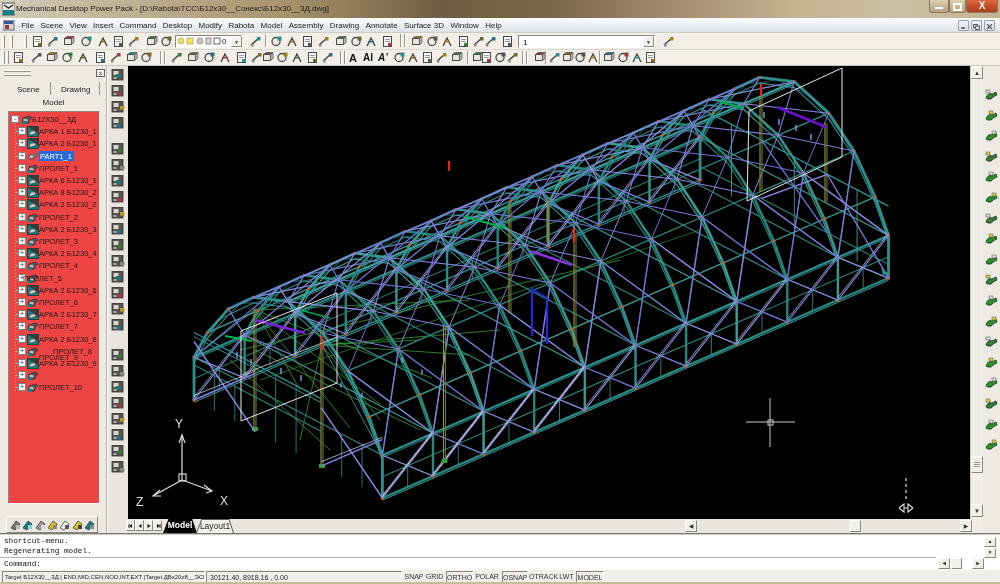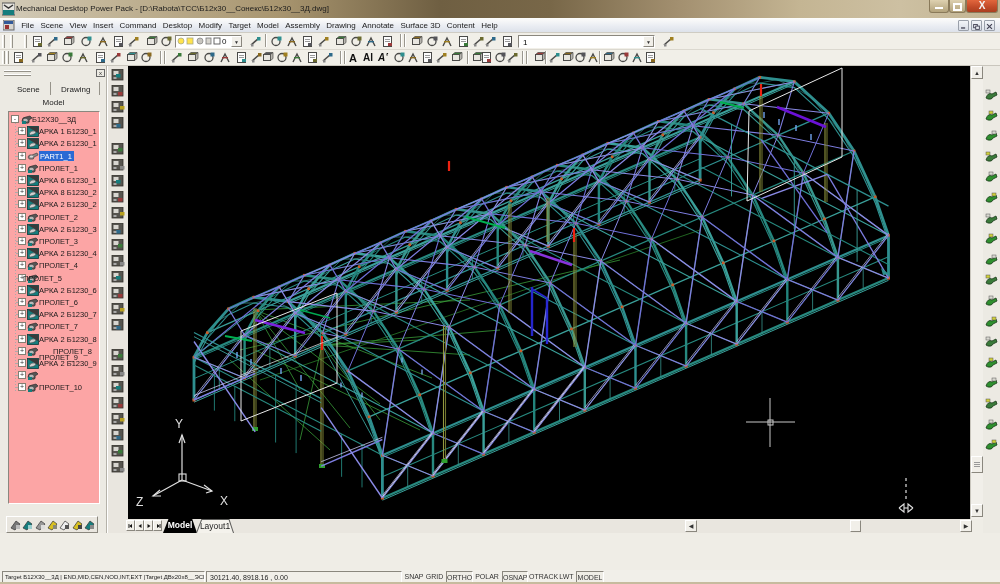--- a/index.html
+++ b/index.html
@@ -44,21 +44,21 @@
         <div style="margin:3px auto 0;width:9px;height:8px;border:2px solid #fff"></div>
       </div>
       <div class="capbtn" style="left:966px;width:32px;background:linear-gradient(#e2663d,#c04a28 60%,#aa3f20);color:#f4f4f4;font-size:10px;font-weight:bold;text-align:center;line-height:12px">X</div>
     </div>
     <div id="menubar">
       <svg class="abs" style="left:3px;top:2px" width="12" height="11">
         <rect x="0" y="0" width="11" height="10" fill="#d8d6d0" stroke="#666"></rect>
         <rect x="1" y="1" width="9" height="3" fill="#335a9a"></rect>
         <rect x="2" y="5" width="4" height="4" fill="#9a3333"></rect>
       </svg>
-      <div style="position:absolute;left:18px;top:0"><span>File</span><span>Scene</span><span>View</span><span>Insert</span><span>Command</span><span>Desktop</span><span>Modify</span><span>Target</span><span>Model</span><span>Assembly</span><span>Drawing</span><span>Annotate</span><span>Surface 3D</span><span>Content</span><span>Help</span></div>
+      <div style="position:absolute;left:18px;top:0"><span>File</span><span>Scene</span><span>View</span><span>Insert</span><span>Command</span><span>Desktop</span><span>Modify</span><span>Rabota</span><span>Model</span><span>Assembly</span><span>Drawing</span><span>Annotate</span><span>Surface 3D</span><span>Window</span><span>Help</span></div>
       <div class="abs" style="left:958px;top:2px;width:11px;height:11px;background:linear-gradient(#f2f4f8,#d8dde6);border:1px solid #9aa0aa;border-radius:1px">
         <svg style="display:block" width="9" height="11" viewBox="0 0 11 12">
           <rect x="2.5" y="7" width="5" height="1.6" fill="#445"></rect>
         </svg>
       </div>
       <div class="abs" style="left:971px;top:2px;width:11px;height:11px;background:linear-gradient(#f2f4f8,#d8dde6);border:1px solid #9aa0aa;border-radius:1px">
         <svg style="display:block" width="9" height="11" viewBox="0 0 11 12">
           <rect x="2" y="3.5" width="4.5" height="4" fill="none" stroke="#445" stroke-width="1.1"></rect>
           <rect x="4.5" y="5.5" width="4.5" height="4" fill="#e8ecf2" stroke="#445" stroke-width="1.1"></rect>
         </svg>
@@ -417,21 +417,21 @@
     </div>
     <div id="panel">
       <div class="abs" style="left:4px;top:4px;width:27px;height:2px;border-top:1px solid #fff;border-bottom:1px solid #96938a"></div>
       <div class="abs" style="left:4px;top:8px;width:27px;height:2px;border-top:1px solid #fff;border-bottom:1px solid #96938a"></div>
       <div class="abs" style="left:96px;top:3px;width:9px;height:8px;border:1px solid #666;font-size:6px;line-height:6px;text-align:center;color:#333;background:#eceae3">x</div>
       <div class="abs" style="left:17px;top:19px;font-size:8px;color:#222">Scene</div>
       <div class="abs" style="left:61px;top:19px;font-size:8px;color:#222">Drawing</div>
       <div class="abs" style="left:50px;top:16px;width:1px;height:13px;background:#96938a"></div>
       <div class="abs" style="left:99px;top:16px;width:1px;height:13px;background:#96938a"></div>
       <div class="abs" style="left:0px;top:32px;width:107px;text-align:center;font-size:8px;color:#222">Model</div>
-      <div class="abs" style="left:8px;top:45px;width:92px;height:393px;background:#fca5a5;border:1px solid;border-color:#8a877e #fff #fff #8a877e;overflow:hidden">
+      <div class="abs" style="left:8px;top:45px;width:92px;height:393px;background:#ef4444;border:1px solid;border-color:#8a877e #fff #fff #8a877e;overflow:hidden">
         <div class="abs" style="left:6px;top:11px;width:1px;height:268px;background:repeating-linear-gradient(180deg,#aaa 0 1px,transparent 1px 3px)"></div>
         <div class="pm" style="left:2px;top:3px;line-height:5px">-</div>
         <svg class="abs" style="left:12px;top:2px" width="12" height="11" viewBox="0 0 12 11">
           <path d="M1 7 Q1 3 5 3 L9 2 L11 4 L8 6 Q9 10 5 9 Q1 10 1 7 Z" fill="#555" stroke="#222" stroke-width="0.6"></path>
           <path d="M2 6 Q3 4 6 5 L7 7 Q5 8 3 7 Z" fill="#b8b8b8"></path>
           <rect x="1" y="7" width="4" height="3" fill="#157d7d"></rect>
         </svg>
         <div class="tree abs" style="left:23px;top:3px">Б12X30__3Д</div>
         <div class="abs" style="left:7px;top:19px;width:3px;height:1px;background:#aaa"></div>
         <div class="pm" style="left:9px;top:15px">+</div>
@@ -1636,20 +1636,30 @@
         </svg>
       </div>
       <div class="abs" style="left:35px;top:0px;width:34px;height:14px;background:#000;color:#fff;font-size:8.5px;font-weight:bold;text-align:center;line-height:13px;clip-path:polygon(16% 0,86% 0,100% 100%,0 100%)">Model</div>
       <div class="abs" style="left:68px;top:0px;width:38px;height:14px;background:#5a5a58;clip-path:polygon(14% 0,88% 0,100% 100%,0 100%)">
         <div style="position:absolute;left:1px;top:1px;width:36px;height:13px;background:#f4f2ec;color:#222;font-size:8.5px;text-align:center;line-height:12px;clip-path:polygon(14% 0,88% 0,100% 100%,0 100%)">Layout1</div>
       </div>
       <div class="scr" style="left:557px;top:1px;width:12px;height:12px;font-size:6px;text-align:center;line-height:11px">◀</div>
       <div class="scr" style="left:722px;top:1px;width:11px;height:12px"></div>
       <div class="scr" style="left:832px;top:1px;width:12px;height:12px;font-size:6px;text-align:center;line-height:11px">▶</div>
     </div>
+    <div id="cmdwin">
+      <div style="padding:2px 0 0 4px;line-height:9.5px;font-size:7.7px">shortcut-menu.<br>Regenerating model.</div>
+      <div class="abs" style="left:0;top:22px;width:936px;height:1px;background:#b8b5ac"></div>
+      <div class="abs" style="left:4px;top:25px;font-size:7.7px">Command:</div>
+      <div class="scr" style="left:984px;top:2px;width:12px;height:10px;font-size:5px;text-align:center;line-height:9px">▲</div>
+      <div class="scr" style="left:984px;top:13px;width:12px;height:10px;font-size:5px;text-align:center;line-height:9px">▼</div>
+      <div class="scr" style="left:938px;top:23px;width:12px;height:11px;font-size:6px;text-align:center;line-height:10px">◀</div>
+      <div class="scr" style="left:951px;top:23px;width:11px;height:11px"></div>
+      <div class="scr" style="left:972px;top:23px;width:12px;height:11px;font-size:6px;text-align:center;line-height:10px">▶</div>
+    </div>
     <div id="statusbar">
       <div class="sunk" style="left:2px;top:1px;width:203px;height:12px;font-size:6px;padding-left:2px">Target Б12Х30__3Д | END,MID,CEN,NOD,INT,EXT |Target ДВх20х8__ЭСКИЗ</div>
       <div class="sunk" style="left:206px;top:1px;width:196px;height:12px;font-size:7px">30121.40, 8918.16 , 0.00</div>
       <div class="sbtn" style="left:404px;top:1px;width:20px;height:12px">SNAP</div>
       <div class="sbtn" style="left:424px;top:1px;width:21px;height:12px">GRID</div>
       <div class="sbtn on" style="left:446px;top:1px;width:27px;height:12px">ORTHO</div>
       <div class="sbtn" style="left:474px;top:1px;width:26px;height:12px">POLAR</div>
       <div class="sbtn on" style="left:502px;top:1px;width:26px;height:12px">OSNAP</div>
       <div class="sbtn" style="left:529px;top:1px;width:28px;height:12px">OTRACK</div>
       <div class="sbtn" style="left:558px;top:1px;width:17px;height:12px">LWT</div>

